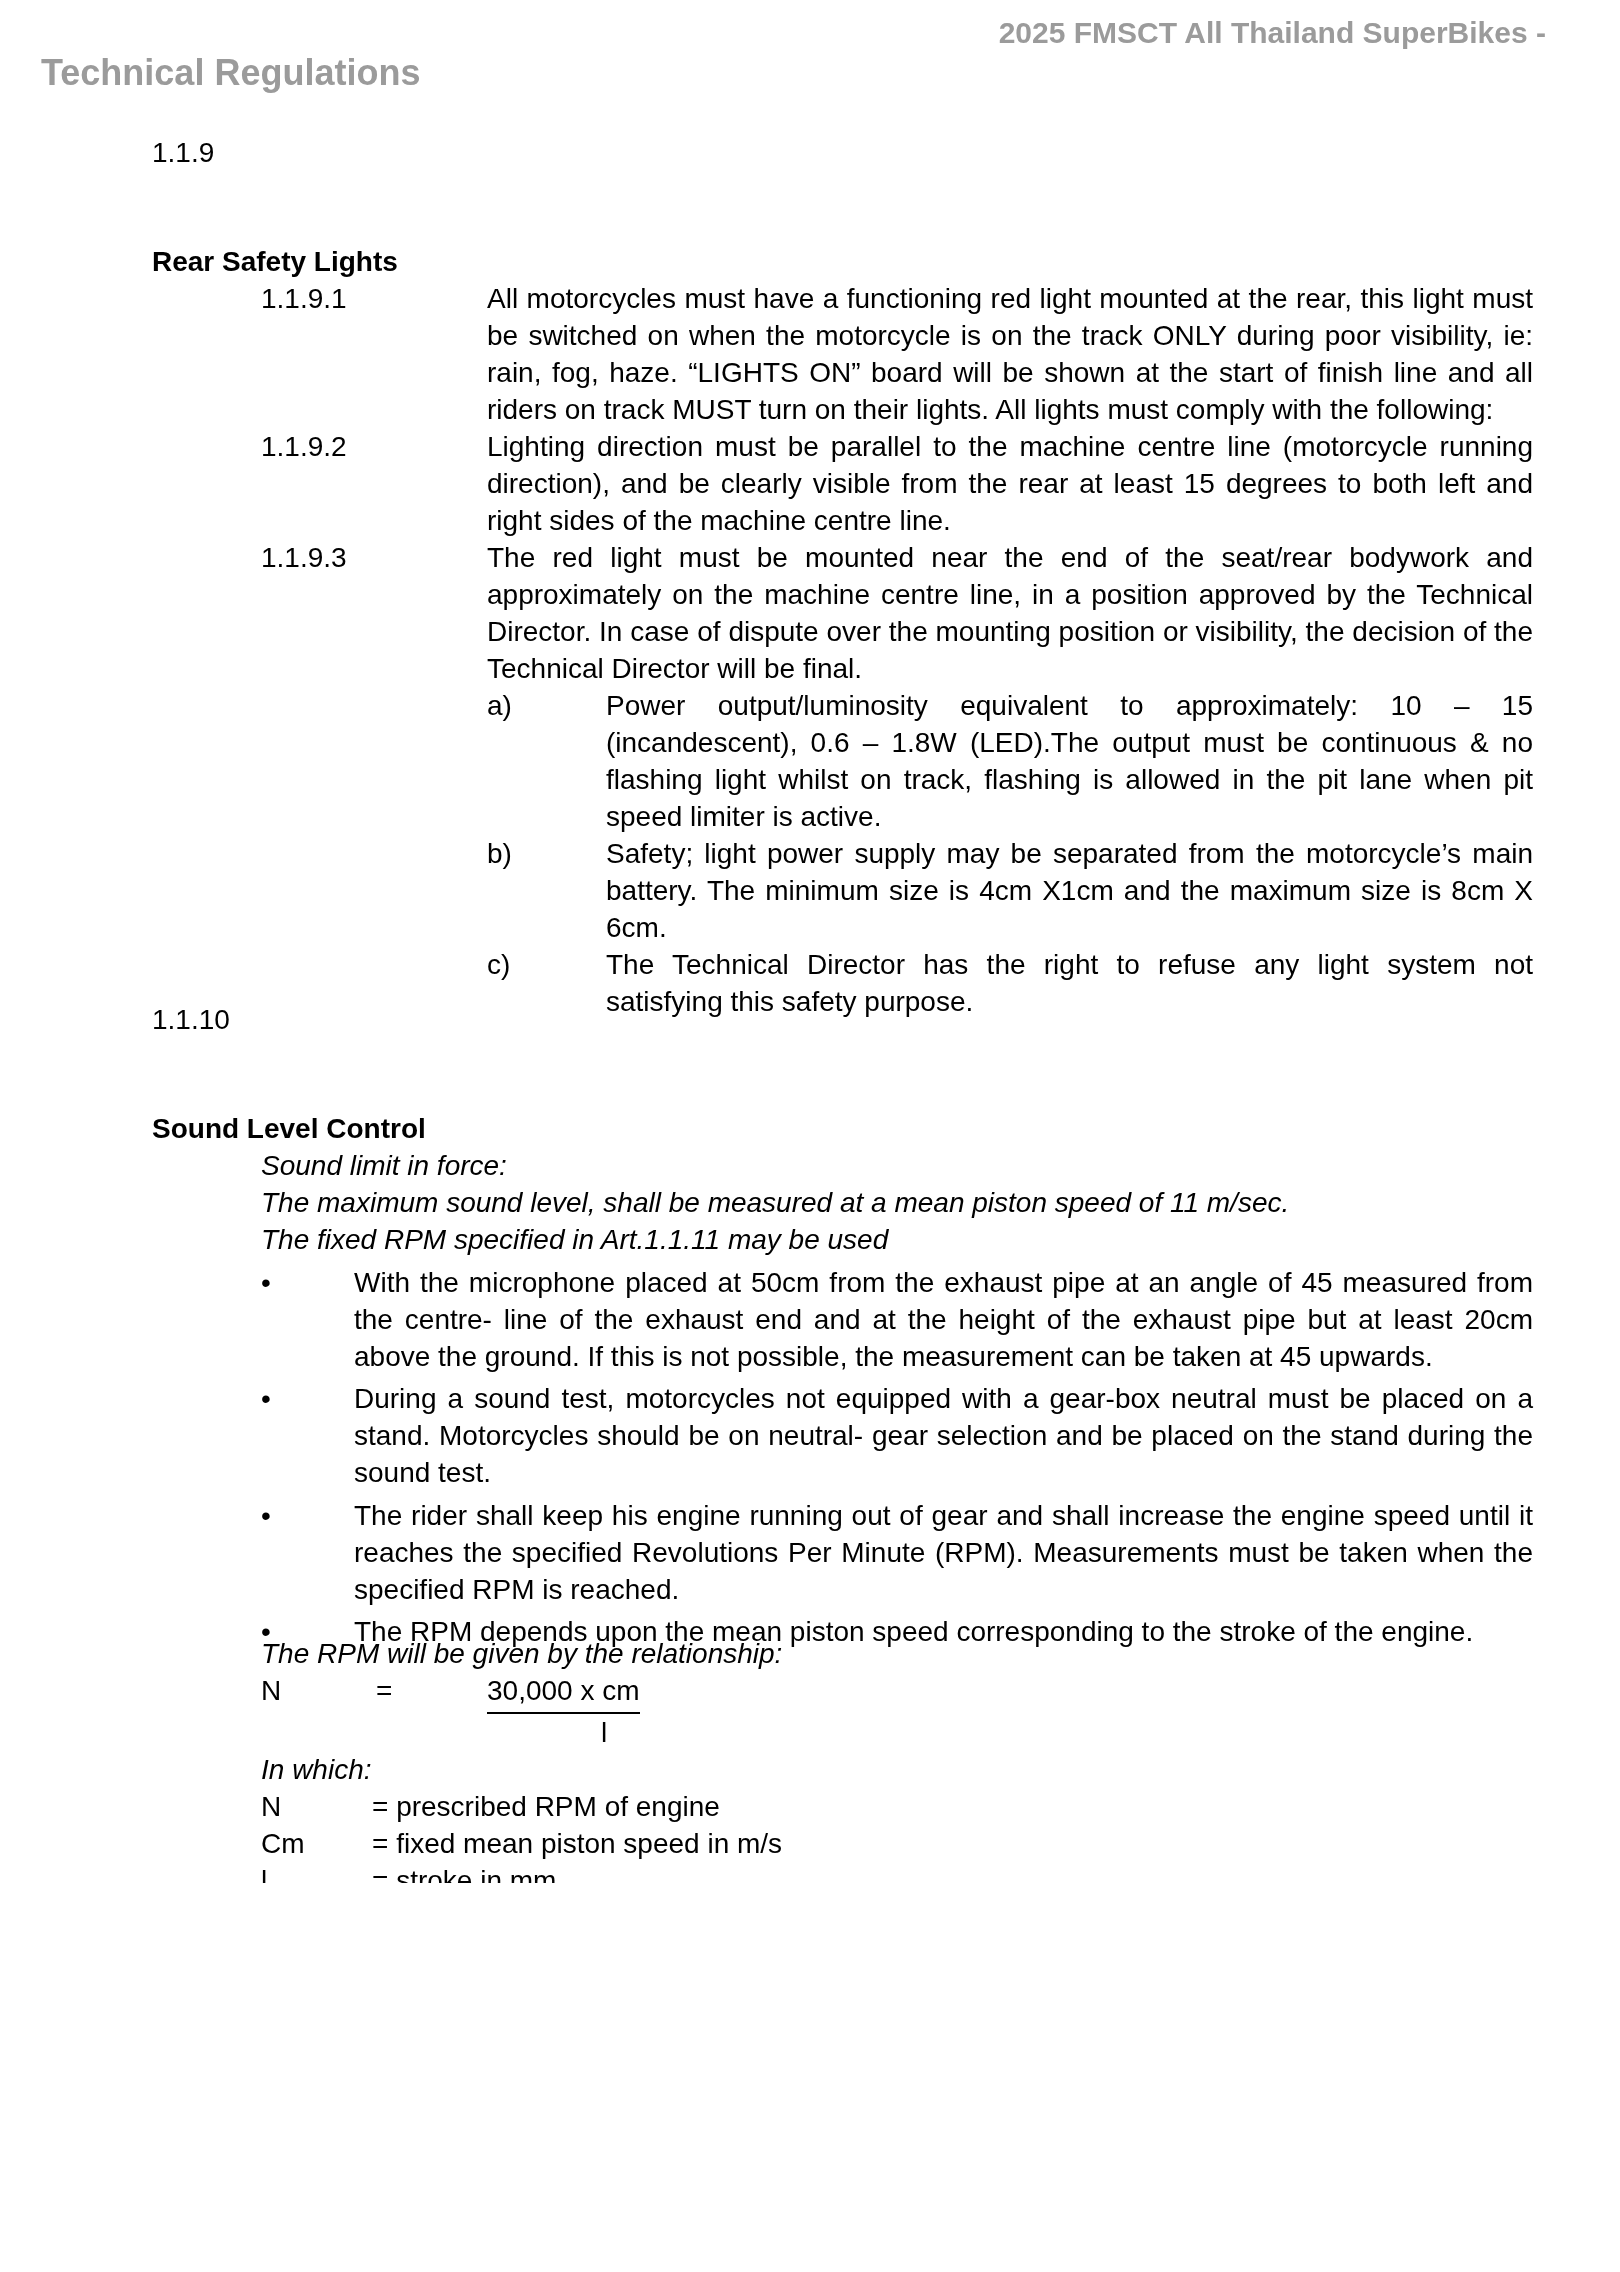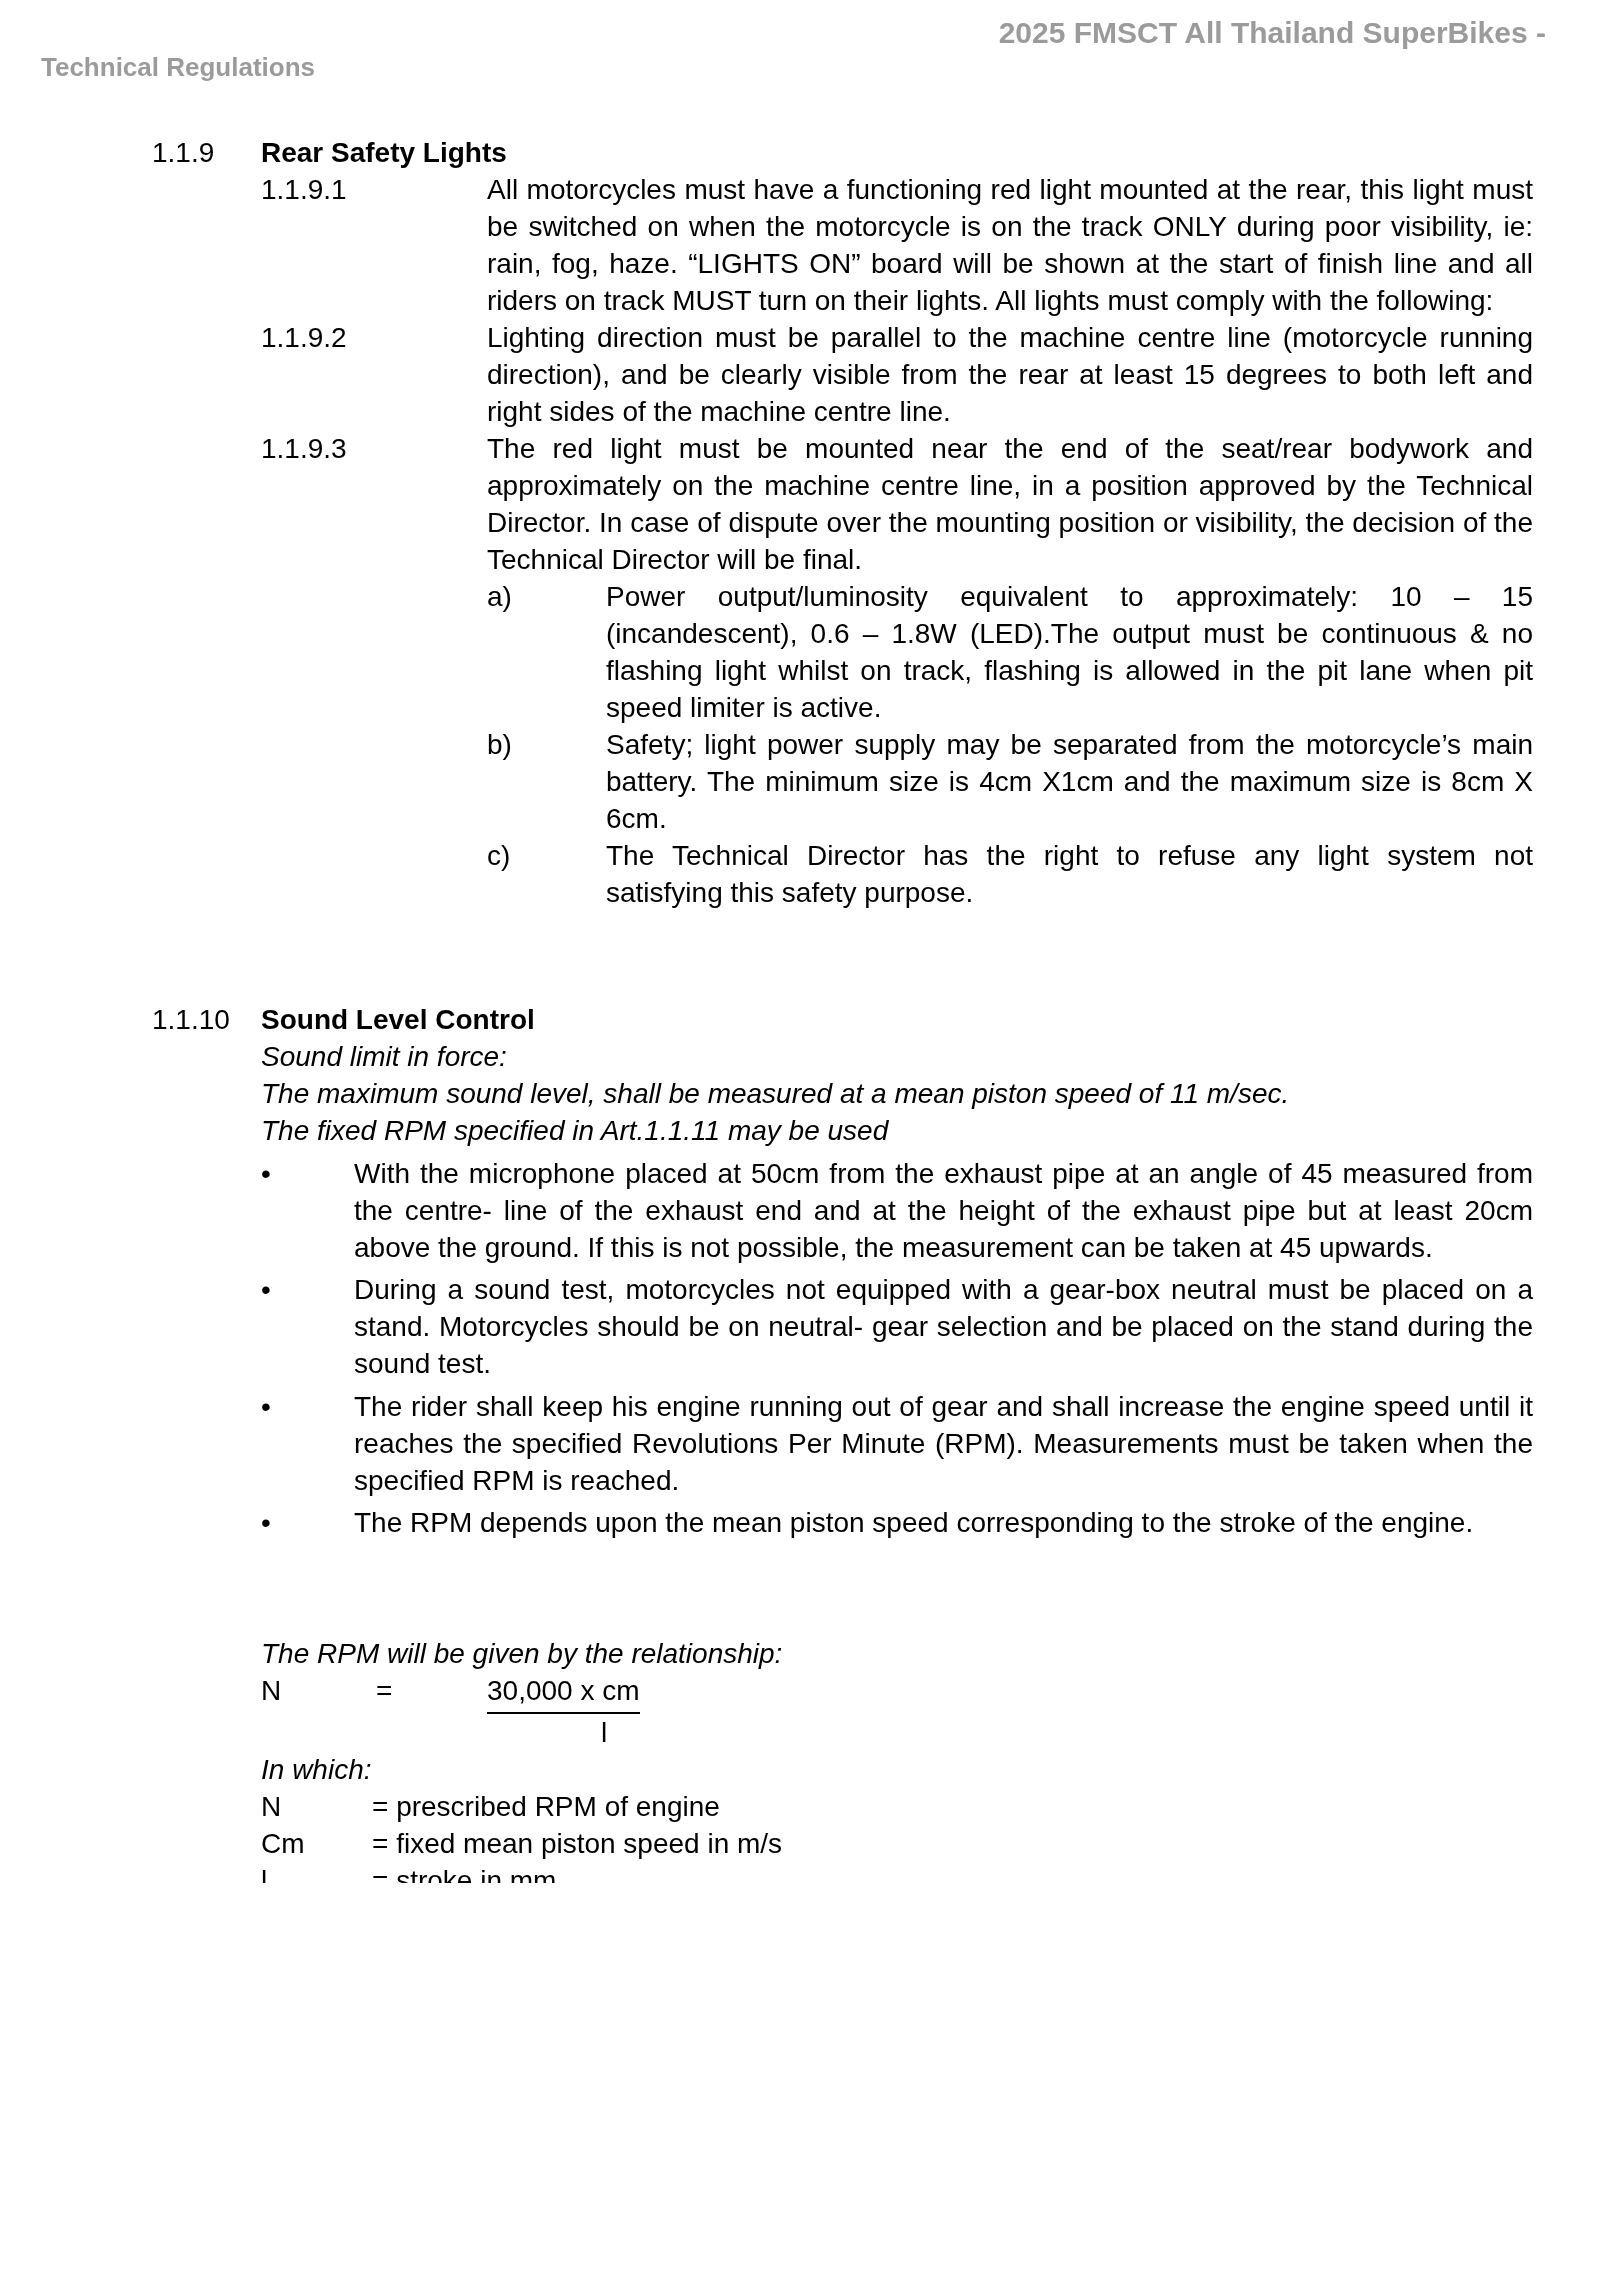--- a/index.html
+++ b/index.html
@@ -11,30 +11,30 @@
     font-family: "Liberation Sans", sans-serif;
     color: #000000;
     overflow: hidden;
   }
   .hdr-right {
     position: absolute; top: 15.5px; right: 75px;
     font-size: 30px; font-weight: bold; color: #9b9b9b; white-space: nowrap;
   }
   .hdr-left {
     position: absolute; top: 52px; left: 41px;
-    font-size: 26px; font-weight: bold; color: #9b9b9b; white-space: nowrap;
+    font-size: 36px; font-weight: bold; color: #9b9b9b; white-space: nowrap;
   }
   .block {
     position: absolute; left: 152px; width: 1381px;
     font-size: 28px; line-height: 37px; color: #000000;
   }
   .block-a { top: 134px; }
   .block-b { top: 1001px; }
   .block-c { top: 1635px; }
-  .sec-head { display: flex; }
+  .sec-head { display: flex; flex-direction: column; }
   .sec-num { flex: 0 0 109px; }
   .sec-title { font-weight: bold; }
   .clause { display: flex; margin-left: 109px; }
   .clause-num { flex: 0 0 226px; }
   .clause-text { flex: 1; text-align: justify; }
   .subitem { display: flex; margin-left: 335px; }
   .subitem-label { flex: 0 0 119px; }
   .subitem-text { flex: 1; text-align: justify; }
   .intro-line { margin-left: 109px; font-style: italic; }
   .bullet-row { display: flex; margin-left: 109px; margin-top: 5.6px; }

